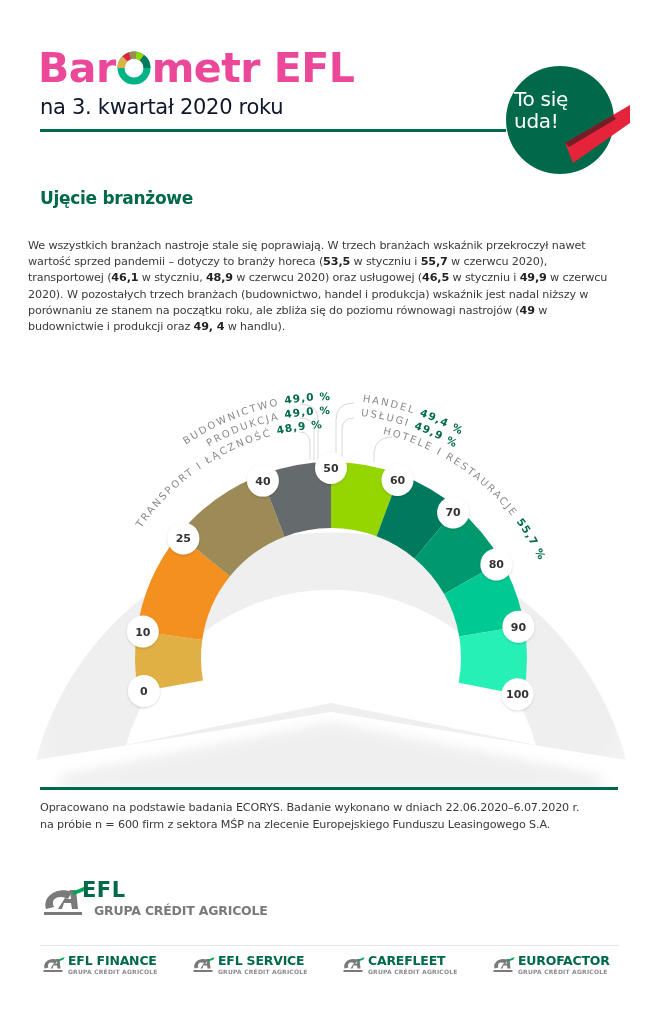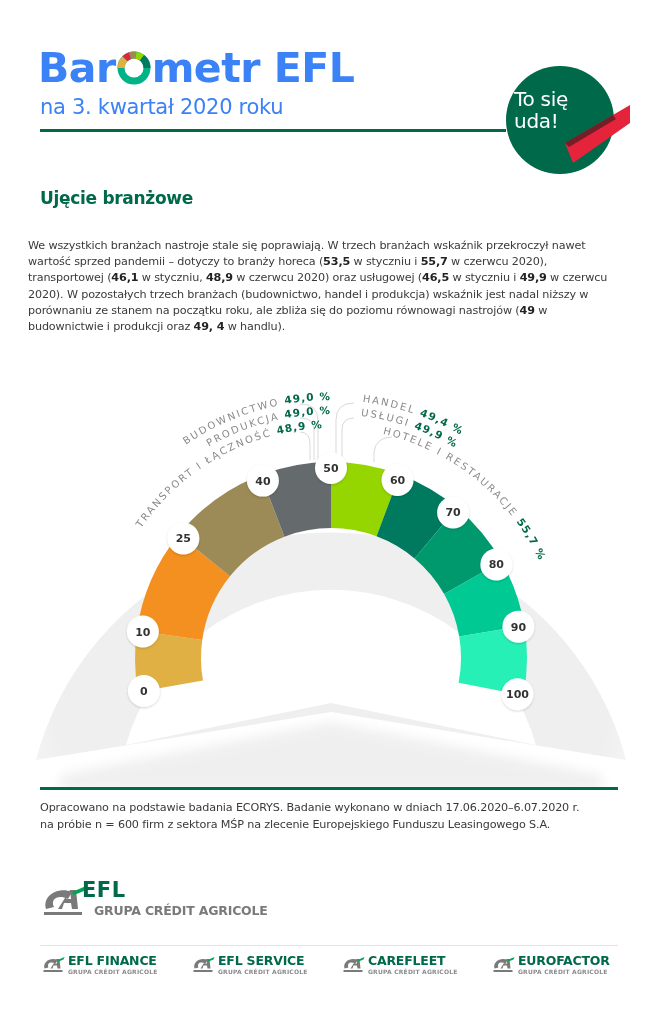--- a/index.html
+++ b/index.html
@@ -2,23 +2,23 @@
 <html><head>
 <meta charset="utf-8">
 <style>
   html, body { margin: 0; padding: 0; background: #ffffff; }
   body { width: 660px; height: 1020px; position: relative; overflow: hidden;
          font-family: "DejaVu Sans", "Liberation Sans", sans-serif; color: #333; }
   .abs { position: absolute; }
 
   
   .brand-title { left: 38px; top: 44px; font-family: "DejaVu Sans", sans-serif; font-weight: bold;
-                 font-size: 41px; letter-spacing: -0.5px; color: #3b82f6; line-height: 48px; white-space: nowrap; }
+                 font-size: 41px; letter-spacing: -0.5px; color: #ec4899; line-height: 48px; white-space: nowrap; }
   .brand-title .ring { display: inline-block; width: 34px; height: 34px; vertical-align: -3px; margin: 0 1px; }
-  .subtitle { left: 40px; top: 94px; font-size: 21px; color: #3b82f6; line-height: 26px; letter-spacing: -0.3px; }
+  .subtitle { left: 40px; top: 94px; font-size: 21px; color: #0f172a; line-height: 26px; letter-spacing: -0.3px; }
   .header-rule { left: 40px; top: 129px; width: 466px; height: 3px; background: #00694a; }
   .badge { left: 505px; top: 65px; width: 130px; height: 110px; }
   .badge-text { position: absolute; left: 514px; top: 88px; width: 62px; color: #fff; font-weight: normal;
                 font-size: 20px; line-height: 22px; letter-spacing: -0.3px; }
 
   
   .section-title { left: 40px; top: 188px; font-size: 17px; font-weight: bold; color: #00694a; letter-spacing: -0.3px; }
   .lead { left: 28px; top: 222px; width: 590px; font-size: 11.2px; line-height: 16.2px; color: #3a3a3a; letter-spacing: -0.15px; margin-top: 16px; }
   .lead b { color: #222; }
 
@@ -163,21 +163,21 @@
       </g>
       <g>
         <circle cx="517.5091648550562" cy="694.2537091215435" r="16" fill="#fff" filter="url(#sh)"></circle>
         <text x="517.5091648550562" y="698.2537091215435" text-anchor="middle" class="tick-label">100</text>
       </g>
     </g>
 </svg>
 
 <div class="abs footer-rule"></div>
 <div class="abs source">
-  <div>Opracowano na podstawie badania ECORYS. Badanie wykonano w dniach 17.06.2020–6.07.2020 r.</div>
+  <div>Opracowano na podstawie badania ECORYS. Badanie wykonano w dniach 22.06.2020–6.07.2020 r.</div>
   <div>na próbie n = 600 firm z sektora MŚP na zlecenie Europejskiego Funduszu Leasingowego S.A.</div>
 </div>
 
 <div class="abs main-logo">
   <svg class="ca-mark" width="46" height="36" viewBox="0 0 46 36">
     <path d="M4 27 C0 14 16 4 30 10 L26 17 C16 12 8 17 12 25 Z" fill="#7a7a7a"></path>
     <path d="M16 27 L28 8 L34 8 L36 27 L30 27 L29 21 L22 21 L20 27 Z M24 17 L29 17 L28.5 12 Z" fill="#7a7a7a"></path>
     <path d="M30 10 L44 4 L42 9 L32 13 Z" fill="#00a651"></path>
     <rect x="2" y="30" width="38" height="3" fill="#7a7a7a"></rect>
   </svg>

